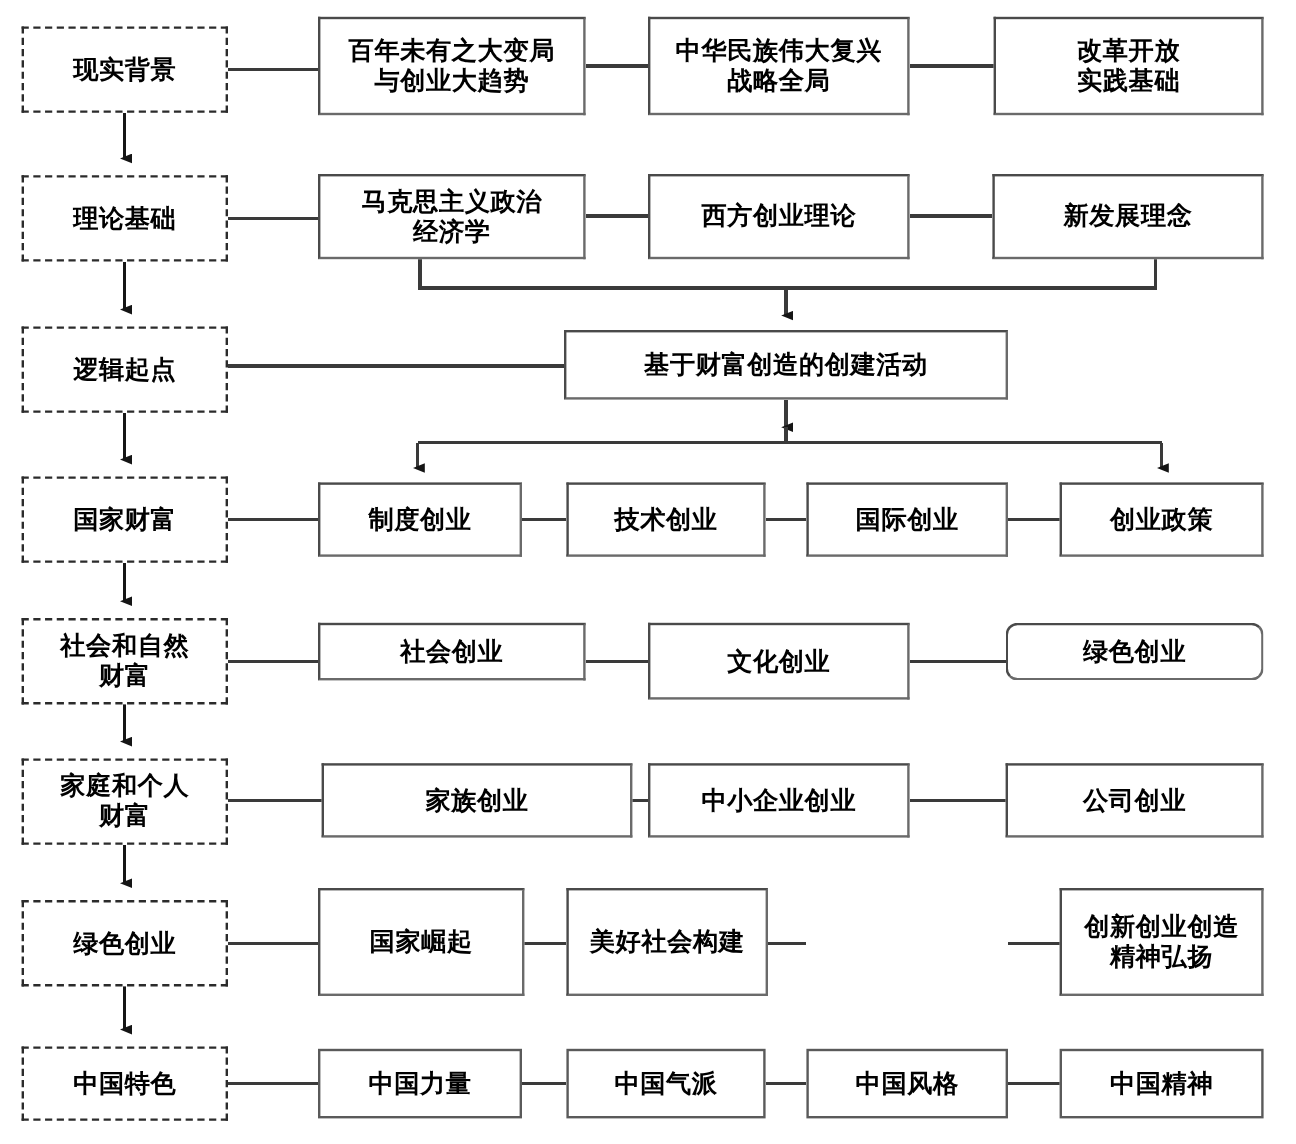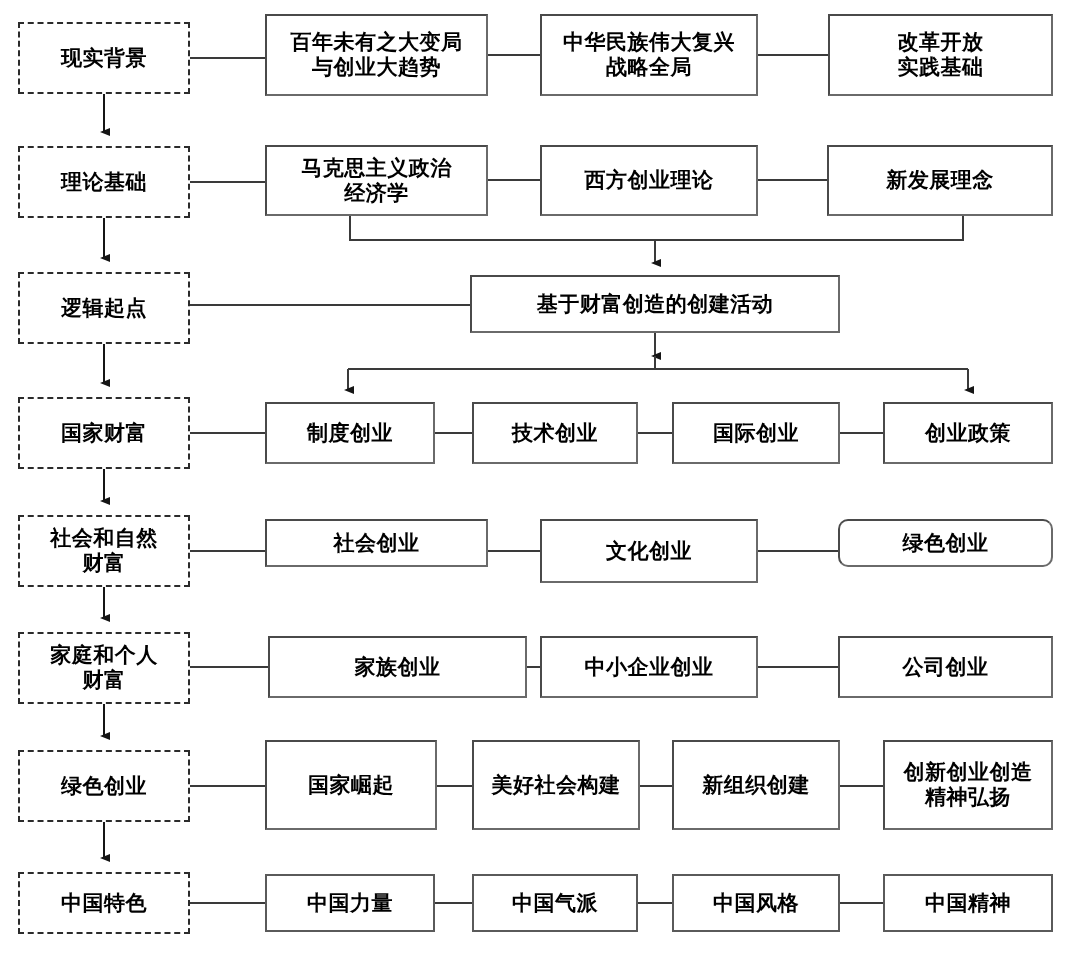--- a/index.html
+++ b/index.html
@@ -169,23 +169,20 @@
   <div class="node item" style="left:540px;top:636px;width:218px;height:62px;">
     <span>中小企业创业</span>
   </div>
 
   <div class="node item" style="left:472px;top:740px;width:168px;height:90px;">
     <span>美好社会构建</span>
   </div>
   <div class="node item" style="left:265px;top:740px;width:172px;height:90px;">
     <span>国家崛起</span>
   </div>
-  <div class="node item" style="left:672px;top:740px;width:168px;height:90px;">
-    <span>新组织创建</span>
-  </div>
   <div class="node item" style="left:883px;top:740px;width:170px;height:90px;">
     <span>创新创业创造
 精神弘扬</span>
   </div>
 
   <div class="node item thin" style="left:265px;top:874px;width:170px;height:58px;">
     <span>中国力量</span>
   </div>
   <div class="node item thin" style="left:472px;top:874px;width:166px;height:58px;">
     <span>中国气派</span>

